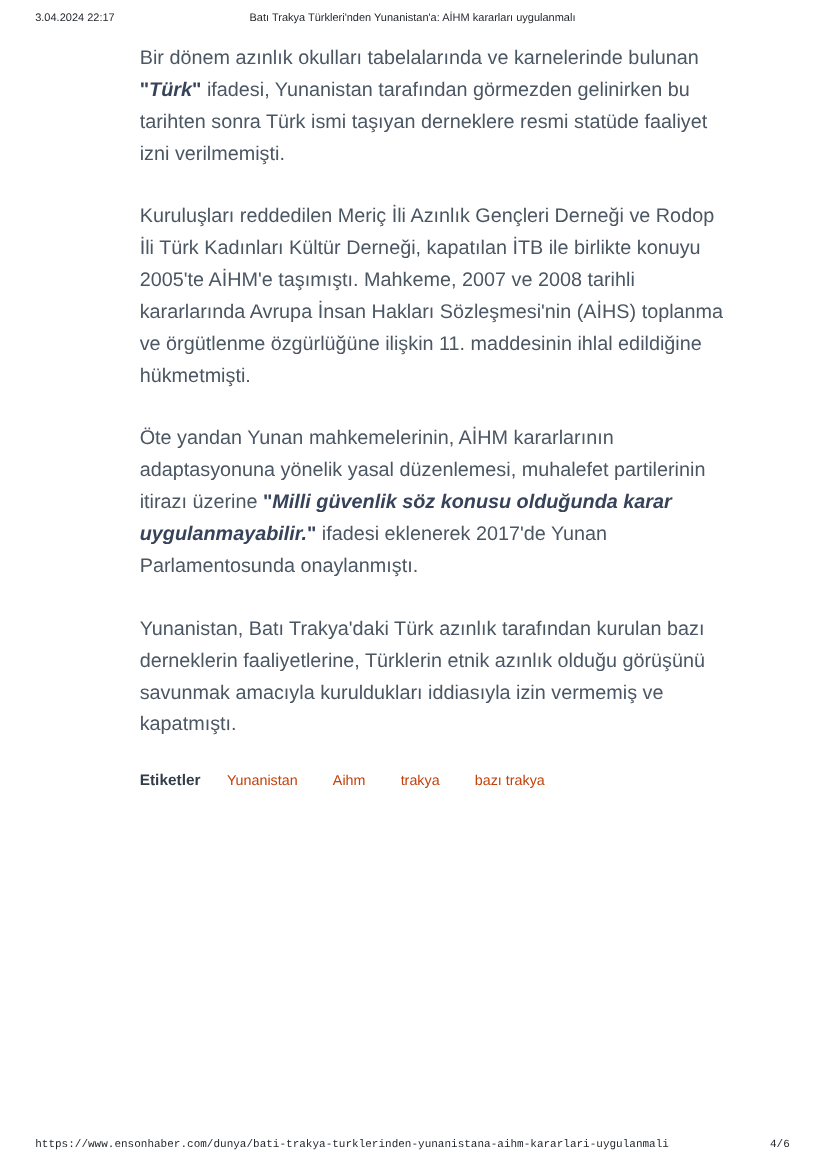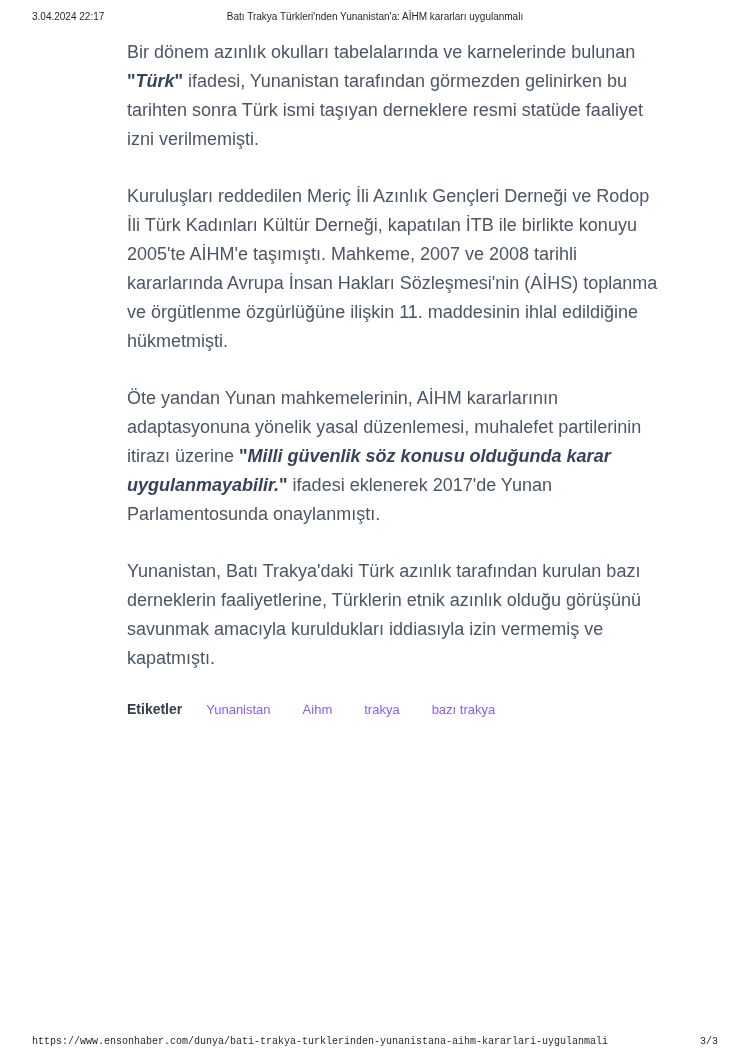--- a/index.html
+++ b/index.html
@@ -33,21 +33,21 @@
     display:flex;align-items:baseline;flex-wrap:wrap;
     margin-top:6px;
     font-size:13px;color:#4b5663;
   }
   .tags-label{
     font-size:14px;font-weight:700;color:#333d4a;
     margin-right:24px;
   }
   .tag{
     margin-right:32px;
-    color:#8b5cf6;text-decoration:none;cursor:pointer;text-align:right;
+    color:#c2410c;text-decoration:none;cursor:pointer;text-align:right;
   }
   
   .print-footer{
     position:absolute;left:32px;right:32px;bottom:14px;
     display:flex;justify-content:space-between;
     font-size:10px;line-height:13px;color:#1f2328;font-family:Liberation Mono, monospace;
   }
   .footer-url{white-space:nowrap;overflow:hidden;}
   .footer-page{white-space:nowrap;}
 </style>
@@ -76,16 +76,16 @@
       <a class="tag">Yunanistan</a>
       <a class="tag">Aihm</a>
       <a class="tag">trakya</a>
       <a class="tag">bazı trakya</a>
     </div>
 
   </main>
 
   <footer class="print-footer">
     <span class="footer-url">https://www.ensonhaber.com/dunya/bati-trakya-turklerinden-yunanistana-aihm-kararlari-uygulanmali</span>
-    <span class="footer-page">3/3</span>
+    <span class="footer-page">4/6</span>
   </footer>
 
 </div>
 
 </body></html>

